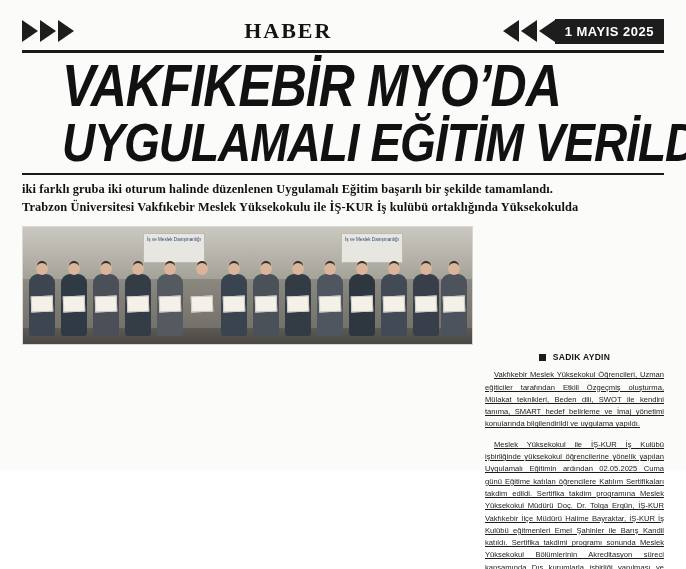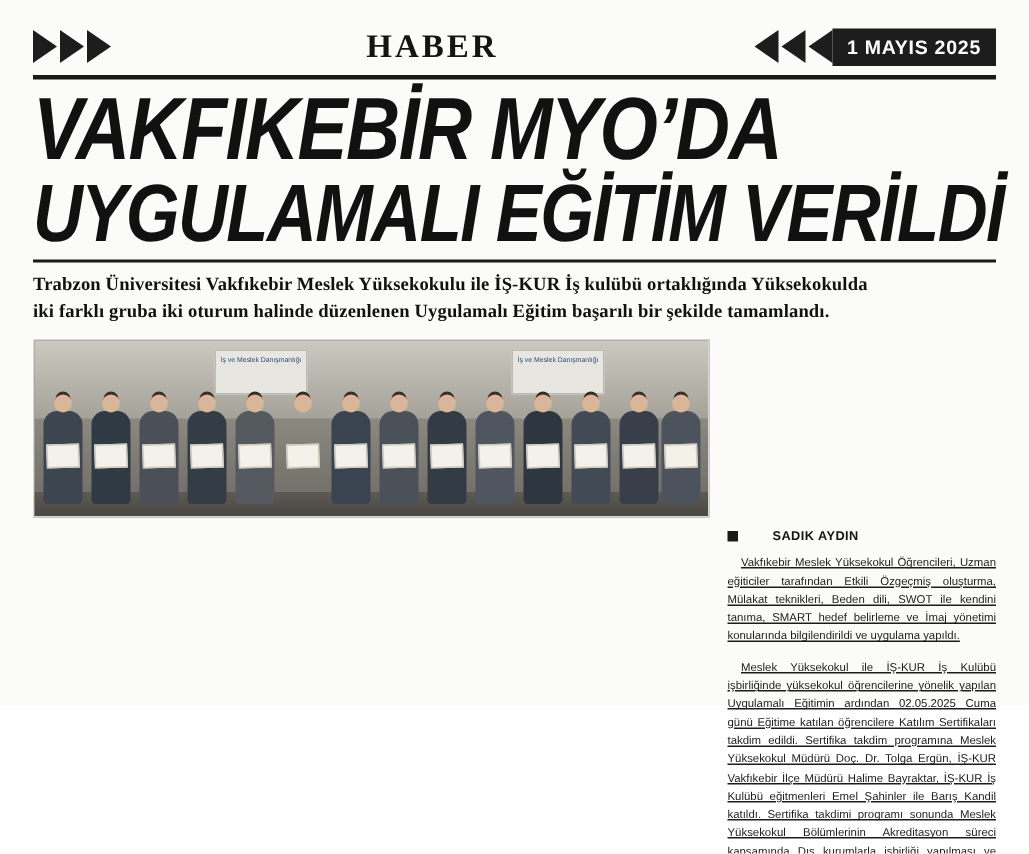--- a/index.html
+++ b/index.html
@@ -74,20 +74,21 @@
     font-weight: bold;
     font-size: 13px;
     letter-spacing: 0.5px;
     padding: 5px 10px 5px 10px;
     white-space: nowrap;
   }
 
   
   .headline {
     margin-top: 6px;
+    margin-left: 40px;
   }
   .headline .line {
     font-family: "Liberation Sans", sans-serif;
     font-weight: bold;
     font-style: italic;
     color: #111111;
     letter-spacing: -1px;
     line-height: 0.92;
     white-space: nowrap;
     transform: scaleY(1.18);
@@ -190,22 +191,23 @@
     border: 1px solid #cfcbbd;
   }
 
   .text-col {
     flex: 1 1 auto;
     padding-top: 126px;
   }
   .byline {
     display: flex;
     align-items: center;
-    gap: 23px;
+    gap: 7px;
     margin-bottom: 7px;
+    justify-content: center;
   }
   .byline .sq {
     width: 7px; height: 7px;
     background: #1a1a1a;
     flex: 0 0 auto;
   }
   .byline .name {
     font-family: "Liberation Sans", sans-serif;
     font-weight: bold;
     font-size: 8.5px;
@@ -246,22 +248,22 @@
     </div>
   </div>
 
   <div class="headline">
     <div class="line line1">VAKFIKEBİR MYO’DA</div>
     <div class="line line2">UYGULAMALI EĞİTİM VERİLDİ</div>
   </div>
   <div class="head-rule"></div>
 
   <div class="standfirst">
+    <span class="sf-line">iki farklı gruba iki oturum halinde düzenlenen Uygulamalı Eğitim başarılı bir şekilde tamamlandı.</span>
     <span class="sf-line">Trabzon Üniversitesi Vakfıkebir Meslek Yüksekokulu ile İŞ-KUR İş kulübü ortaklığında Yüksekokulda</span>
-    <span class="sf-line">iki farklı gruba iki oturum halinde düzenlenen Uygulamalı Eğitim başarılı bir şekilde tamamlandı.</span>
   </div>
 
   <div class="content">
 
     <div class="photo-col">
       <div class="photo">
         <div class="bg"></div>
         <div class="wallband"></div>
         <div class="banner b1">İş ve Meslek Danışmanlığı</div>
         <div class="banner b2">İş ve Meslek Danışmanlığı</div>

